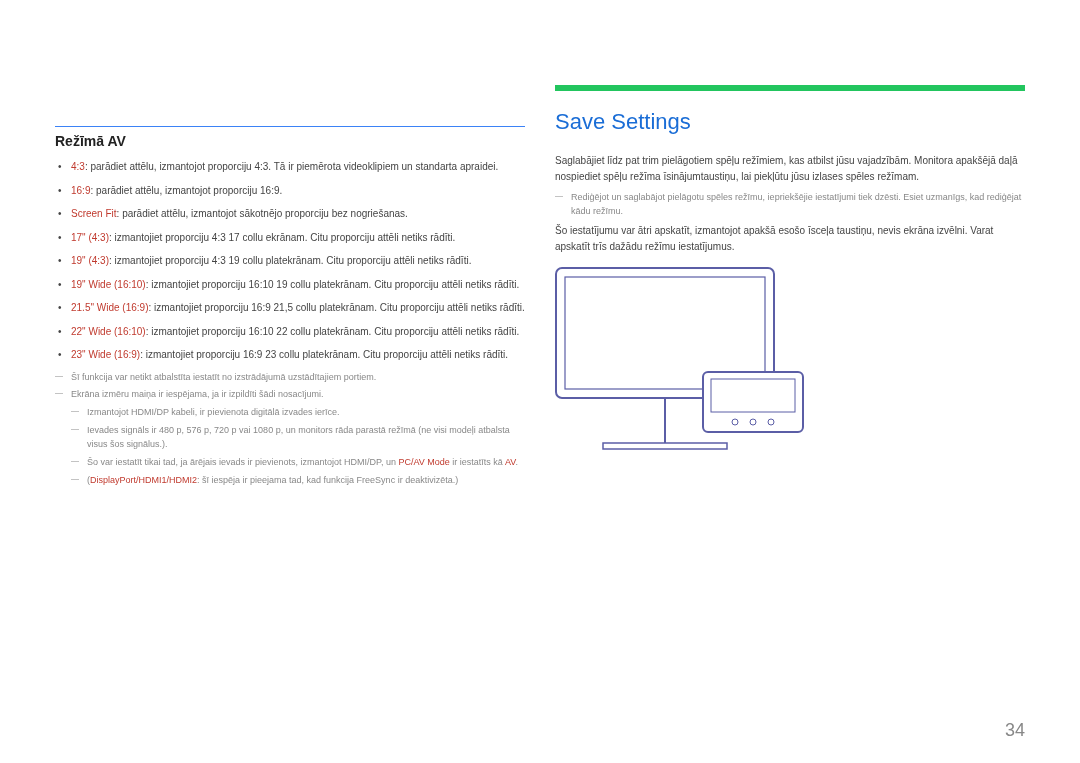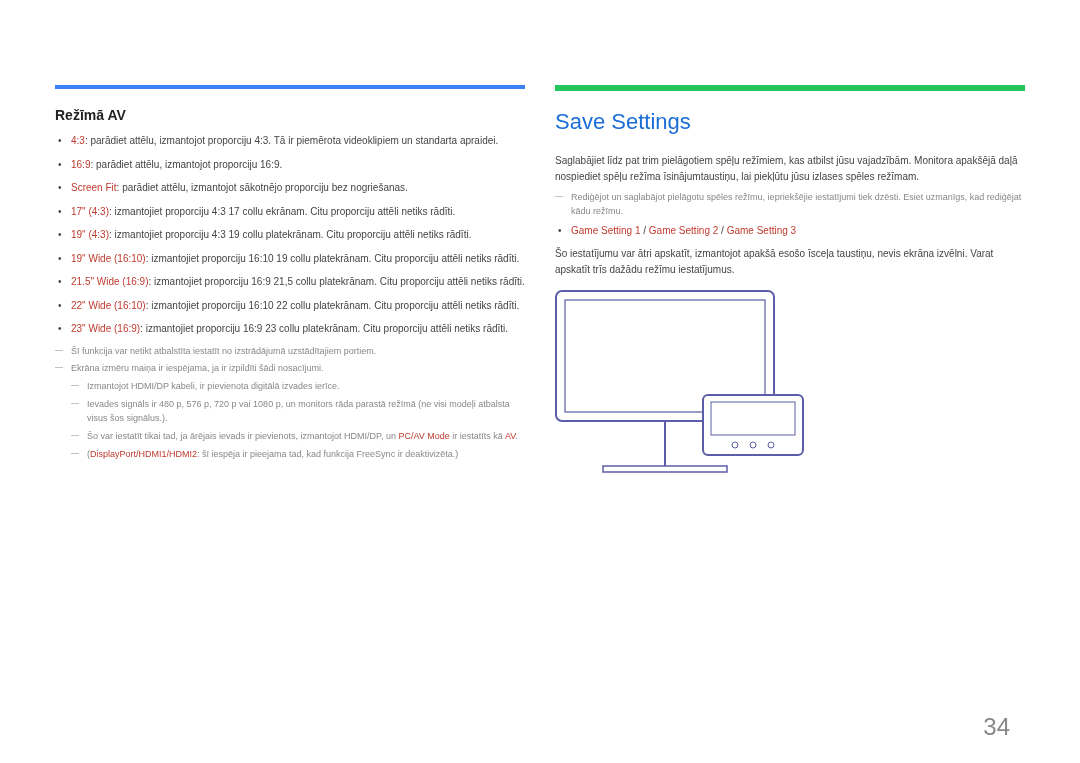--- a/index.html
+++ b/index.html
@@ -7,21 +7,21 @@
   font-family: Arial, Helvetica, sans-serif;
   width: 1080px;
   height: 763px;
   background: #fff;
   color: #3a3a3a;
   padding: 85px 55px 20px 55px;
   position: relative;
 }
 .columns { display: flex; gap: 30px; }
 .col { flex: 1; }
-.col-left { border-top: 4px solid #3b82f6; padding-top: 18px; }
+.col-left { border-top: 1px solid #3b82f6; padding-top: 6px; margin-top: 41px; }
 .col-right { border-top: 6px solid #22c55e; padding-top: 18px; }
 .section-title-h2 {
   font-size: 14px;
   font-weight: 600;
   color: #222;
   margin-bottom: 10px;
 }
 .section-title-h1 {
   font-size: 22px;
   font-weight: 400;
@@ -64,22 +64,22 @@
 .subnotes { padding-left: 16px; }
 .body-text {
   font-size: 10px;
   line-height: 1.6;
   color: #444;
   margin-bottom: 6px;
 }
 .page-number {
   position: absolute;
   bottom: 22px;
-  right: 70px;
-  font-size: 24px;
+  right: 55px;
+  font-size: 18px;
   color: #888;
 }
 .monitor-illustration {
   margin-top: 12px;
 }
 .gs-sep { color: #444; }
 </style>
 </head>
 <body>
 
@@ -108,25 +108,20 @@
       <div class="note" style="padding-left:16px;">
         <span>(</span><span class="label-red">DisplayPort/HDMI1/HDMI2</span><span>: šī iespēja ir pieejama tad, kad funkcija FreeSync ir deaktivizēta.)</span>
       </div>
     </div>
   </div>
 
   <div class="col col-right">
     <div class="section-title-h1">Save Settings</div>
     <div class="body-text">Saglabājiet līdz pat trim pielāgotiem spēļu režīmiem, kas atbilst jūsu vajadzībām. Monitora apakšējā daļā nospiediet spēļu režīma īsinājumtaustiņu, lai piekļūtu jūsu izlases spēles režīmam.</div>
     <div class="note">Rediģējot un saglabājot pielāgotu spēles režīmu, iepriekšējie iestatījumi tiek dzēsti. Esiet uzmanīgs, kad rediģējat kādu režīmu.</div>
-    <ul class="bullets">
-      <li>
-        <span class="label-red">Game Setting 1</span><span class="gs-sep"> / </span><span class="label-red">Game Setting 2</span><span class="gs-sep"> / </span><span class="label-red">Game Setting 3</span>
-      </li>
-    </ul>
     <div class="body-text">Šo iestatījumu var ātri apskatīt, izmantojot apakšā esošo īsceļa taustiņu, nevis ekrāna izvēlni. Varat apskatīt trīs dažādu režīmu iestatījumus.</div>
 
     <div class="monitor-illustration">
       <svg width="250" height="195" viewBox="0 0 250 195">
 
         <rect x="1" y="1" width="218" height="130" rx="6" ry="6" fill="none" stroke="#5b5ea6" stroke-width="2"></rect>
         <rect x="10" y="10" width="200" height="112" fill="none" stroke="#5b5ea6" stroke-width="1.2"></rect>
 
         <line x1="110" y1="132" x2="110" y2="176" stroke="#5b5ea6" stroke-width="2"></line>
 

